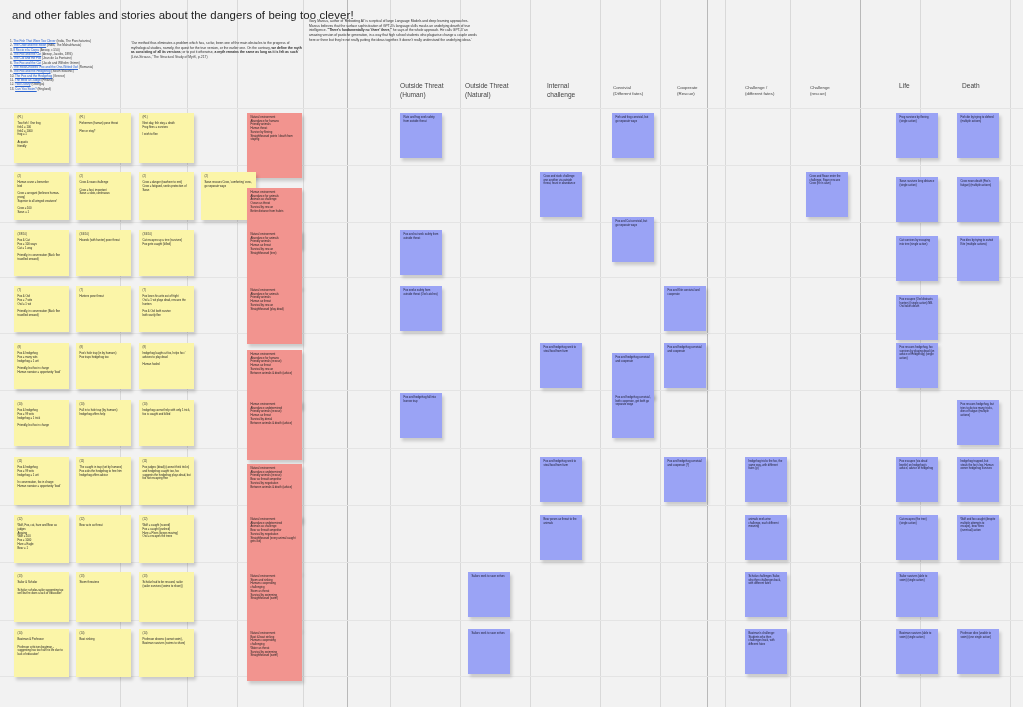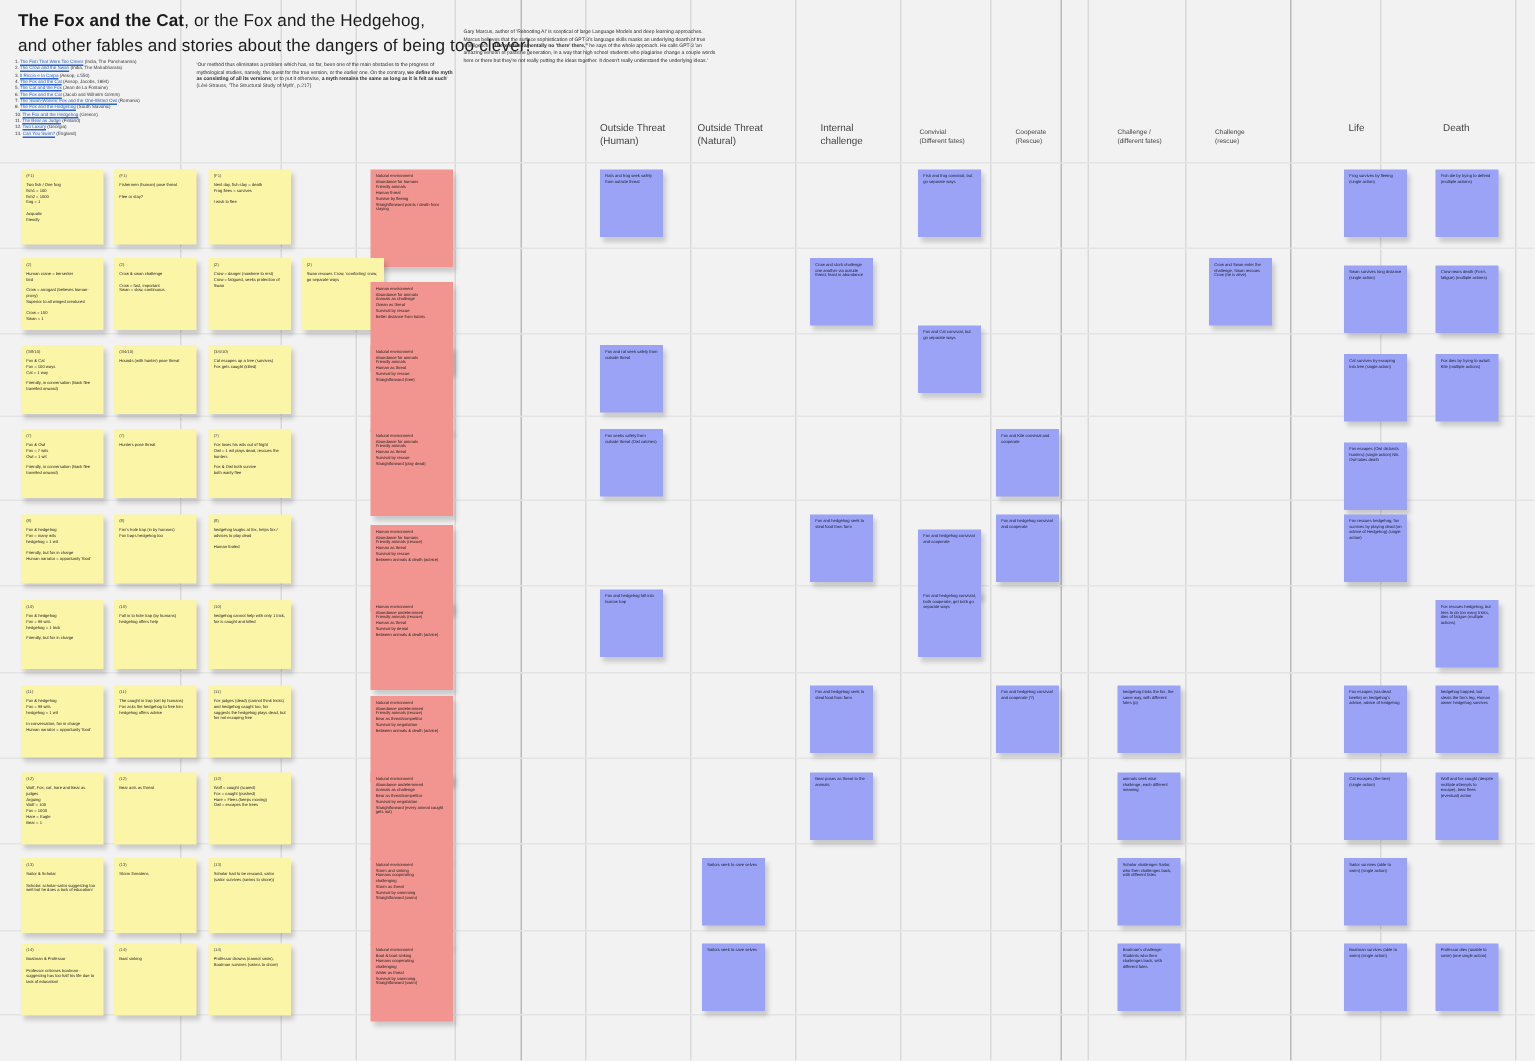--- a/index.html
+++ b/index.html
@@ -113,23 +113,20 @@
       <div class="hline" style="top: 448px;"></div>
       <div class="hline" style="top: 505px;"></div>
       <div class="hline" style="top: 562px;"></div>
       <div class="hline" style="top: 620px;"></div>
       <div class="hline" style="top: 676px;"></div>
     </div>
 
   <div id="header-zone">
 
     <div class="title-wrap">
-      <div class="title-line1">
-        <b>The Fox and the Cat</b><span>, or the Fox and the Hedgehog,</span>
-      </div>
       <div class="title-line2">and other fables and stories about the dangers of being too clever!</div>
     </div>
 
     <div class="link-list">
       <ol id="links-ol">
           <li><span class="num">1. </span><a href="#">The Fish That Were Too Clever</a><span class="src"> (India, The Panchatantra)</span></li>
           <li><span class="num">2. </span><a href="#">The Crow and the Swan</a><span class="src"> (India, The Mahabharata)</span></li>
           <li><span class="num">3. </span><a href="#">Il Riccio e la Carpa</a><span class="src"> (Aesop, c.550)</span></li>
           <li><span class="num">4. </span><a href="#">The Fox and the Cat</a><span class="src"> (Aesop, Jacobs, 1894)</span></li>
           <li><span class="num">5. </span><a href="#">The Cat and the Fox</a><span class="src"> (Jean de La Fontaine)</span></li>

